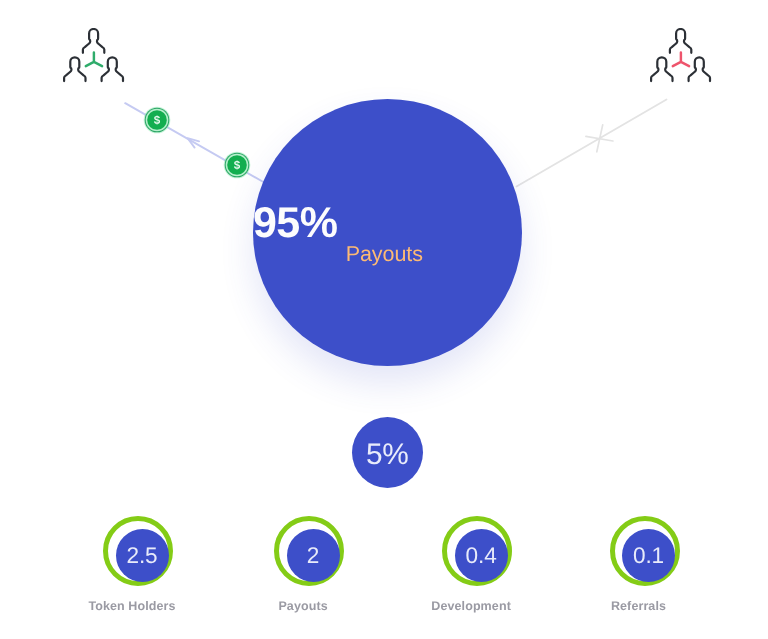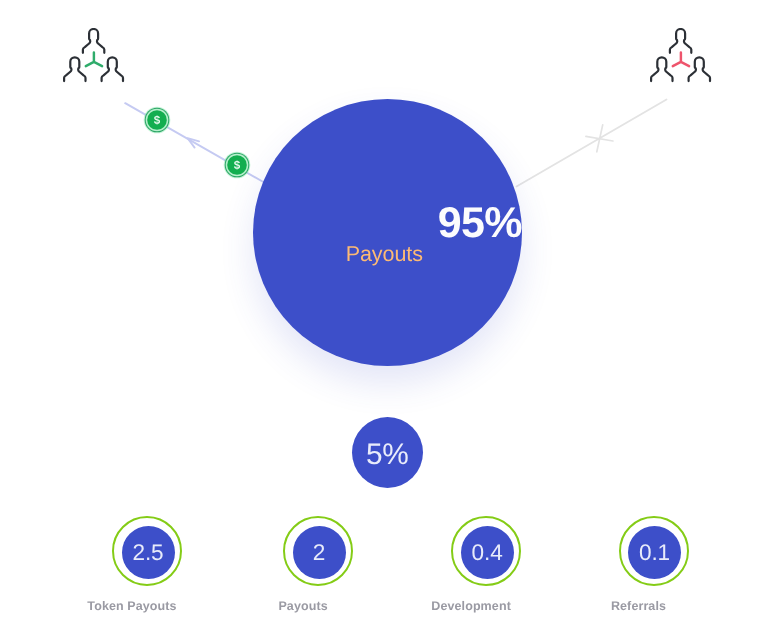--- a/index.html
+++ b/index.html
@@ -2,33 +2,33 @@
 <html><head>
 <meta charset="utf-8">
 <style>
   html,body{margin:0;padding:0;}
   body{width:768px;height:639px;background:#ffffff;font-family:"Liberation Sans",sans-serif;overflow:hidden;-webkit-font-smoothing:antialiased;text-rendering:geometricPrecision;}
   #stage{position:relative;width:768px;height:639px;transform:translateZ(0);}
   svg.layer{position:absolute;left:0;top:0;width:768px;height:639px;}
 
   .node-main{position:absolute;left:253px;top:98.5px;width:269px;height:267px;border-radius:50%;
     background:#3d4fc9;box-shadow:0 18px 34px rgba(63,75,200,0.14);}
-  .node-main-value{position:absolute;left:0;right:0;top:103.4px;text-align:right;
+  .node-main-value{position:absolute;left:0;right:0;top:103.4px;text-align:left;
     font-size:43px;font-weight:bold;color:#fcfcfd;line-height:43px;letter-spacing:-0.6px;}
   .node-main-label{position:absolute;left:0;right:6.4px;top:145.6px;text-align:center;
     font-size:21.5px;color:#fdba74;line-height:21.5px;letter-spacing:-0.05px;}
 
   .node-secondary{position:absolute;left:351.7px;top:416.6px;width:71px;height:71px;border-radius:50%;
     background:#3d4fc9;}
   .node-secondary span{position:absolute;left:0;right:0;top:23.8px;text-align:center;
     color:#e9ecfb;font-size:29.8px;line-height:29.8px;letter-spacing:-0.45px;}
 
   #breakdown{position:absolute;left:0;top:516.4px;width:768px;height:110px;}
   .bd-item{position:absolute;top:0;width:160px;}
-  .bd-ring{position:absolute;left:60px;top:0;width:70px;height:70px;border-radius:50%;border:2px solid #84cc16;box-sizing:border-box;}
+  .bd-ring{position:absolute;left:51px;top:0;width:70px;height:70px;border-radius:50%;border:5px solid #84cc16;box-sizing:border-box;}
   .bd-circle{position:absolute;left:7.5px;top:7.5px;width:53px;height:53px;border-radius:50%;background:#3d4fc9;}
   .bd-circle span{position:absolute;left:0;right:0;top:15.9px;text-align:center;color:#e8ebfa;font-size:22.6px;line-height:22.6px;letter-spacing:-0.1px;}
   .bd-label{position:absolute;left:0;right:0;top:83.1px;text-align:center;font-size:12.5px;font-weight:bold;color:#9a9aa3;white-space:nowrap;letter-spacing:0.1px;}
 
   .people-icon{position:absolute;width:64px;height:56px;}
   .people-left{left:62px;top:28px;}
   .people-right{left:649px;top:28px;}
 
   .coin{position:absolute;width:28px;height:28px;}
   .coin-1{left:142.5px;top:106.1px;}
@@ -59,21 +59,21 @@
     <span>5%</span>
   </div>
 
   <div id="breakdown">
       <div class="bd-item" style="left: 52px;">
         <div class="bd-ring">
           <div class="bd-circle">
             <span>2.5</span>
           </div>
         </div>
-        <div class="bd-label">Token Payouts</div>
+        <div class="bd-label">Token Holders</div>
       </div>
       <div class="bd-item" style="left: 223.1px;">
         <div class="bd-ring">
           <div class="bd-circle">
             <span>2</span>
           </div>
         </div>
         <div class="bd-label">Payouts</div>
       </div>
       <div class="bd-item" style="left: 391.1px;">

